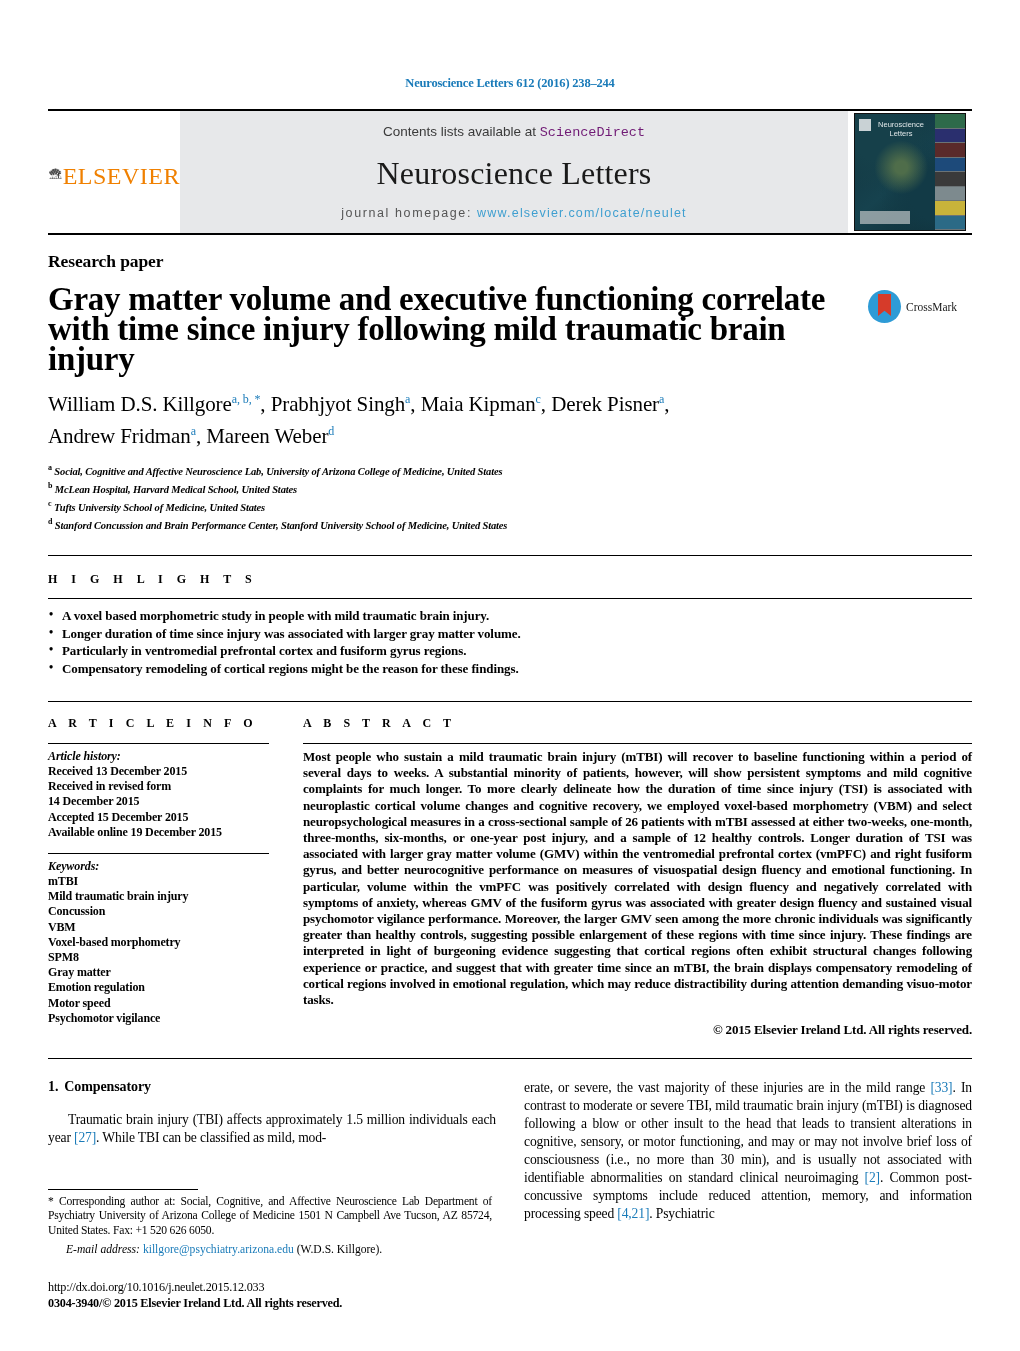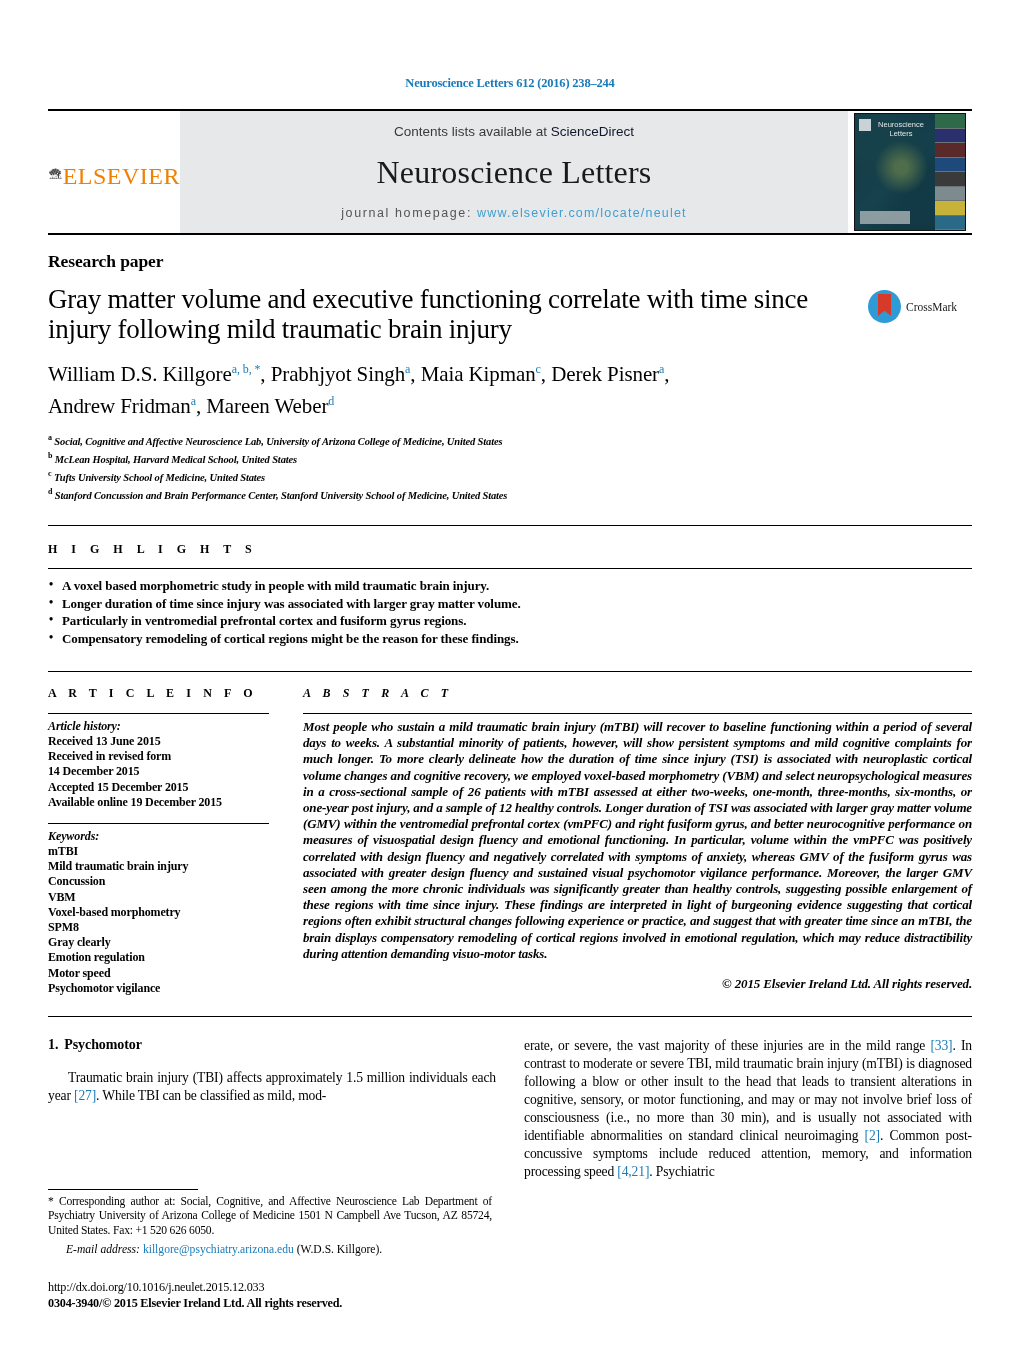--- a/index.html
+++ b/index.html
@@ -58,21 +58,21 @@
     background: #e7e8ea;
     display: flex; flex-direction: column;
     align-items: center; justify-content: space-between;
     padding: 13px 0 13px 0;
   }
   .contents-line {
     font-family: "Liberation Sans", sans-serif;
     font-size: 13.5px;
     color: #3a3a3a;
   }
-  .contents-line .sd { color: #0f172a; }
+  .contents-line .sd { color: #701a75; font-family: Liberation Mono, monospace; }
   .journal-title {
     font-family: "Liberation Serif", serif;
     font-size: 32px;
     color: #1a1a1a;
     letter-spacing: 0.2px;
   }
   .homepage-line {
     font-family: "Liberation Sans", sans-serif;
     font-size: 12.5px;
     color: #555;
@@ -123,23 +123,23 @@
   
   .res-type {
     font-size: 17.5px;
     font-weight: bold;
     margin: 16px 0 0 0;
     letter-spacing: -0.1px;
   }
   .title-row { display:flex; align-items:flex-start; margin-top: 12px; }
   .title {
     flex: 1 1 auto;
-    font-size: 27px;
+    font-size: 33px;
     line-height: 30px;
-    font-weight: normal;
+    font-weight: bold;
     letter-spacing: -0.25px;
     margin: 0; padding-right: 14px;
   }
   .crossmark {
     flex: 0 0 auto; width: 104px;
     display:flex; align-items:center; gap:5px;
     padding-top: 6px;
   }
   .cm-mark {
     width: 33px; height: 33px; border-radius: 50%;
@@ -180,21 +180,21 @@
     padding-left: 14px; position: relative; letter-spacing: -0.1px;
   }
   .hl-list li::before {
     content:"•"; position:absolute; left:1px; top:-1px; font-size:12px;
   }
 
   
   .body-rule { border-top: 1px solid #000; margin-top: 24px; }
   .ia-wrap { display: flex; margin-top: 14px; }
   .info-col { width: 255px; flex: 0 0 255px; padding-right: 34px; }
-  .abs-col  { flex: 1 1 auto; font-style: italic; }
+  .abs-col  { flex: 1 1 auto; }
   .col-head {
     font-size: 12px; font-weight: bold; letter-spacing: 4.6px;
   }
   .col-rule { border-top: 1.5px solid #000; margin-top: 12px; margin-bottom: 5px; }
   .hist-label, .kw-label {
     font-size: 12px; font-weight: bold; font-style: italic;
     letter-spacing: -0.1px;
   }
   .hist-line, .kw-line {
     font-size: 12px; line-height: 15.2px; font-weight: bold;
@@ -363,54 +363,54 @@
   </ul>
 
   <div class="body-rule"></div>
 
   <div class="ia-wrap">
 
     <div class="info-col">
       <div class="col-head">A R T I C L E   I N F O</div>
       <div class="col-rule"></div>
       <div class="hist-label">Article history:</div>
-      <div class="hist-line">Received 13 June 2015</div>
+      <div class="hist-line">Received 13 December 2015</div>
       <div class="hist-line">Received in revised form</div>
       <div class="hist-line">14 December 2015</div>
       <div class="hist-line">Accepted 15 December 2015</div>
       <div class="hist-line">Available online 19 December 2015</div>
       <div class="kw-rule"></div>
       <div class="kw-label">Keywords:</div>
       <div class="kw-line">mTBI</div>
       <div class="kw-line">Mild traumatic brain injury</div>
       <div class="kw-line">Concussion</div>
       <div class="kw-line">VBM</div>
       <div class="kw-line">Voxel-based morphometry</div>
       <div class="kw-line">SPM8</div>
-      <div class="kw-line">Gray clearly</div>
+      <div class="kw-line">Gray matter</div>
       <div class="kw-line">Emotion regulation</div>
       <div class="kw-line">Motor speed</div>
       <div class="kw-line">Psychomotor vigilance</div>
     </div>
 
     <div class="abs-col">
       <div class="col-head">A B S T R A C T</div>
       <div class="col-rule"></div>
       <p class="abstract-p">Most people who sustain a mild traumatic brain injury (mTBI) will recover to baseline functioning within a period of several days to weeks. A substantial minority of patients, however, will show persistent symptoms and mild cognitive complaints for much longer. To more clearly delineate how the duration of time since injury (TSI) is associated with neuroplastic cortical volume changes and cognitive recovery, we employed voxel-based morphometry (VBM) and select neuropsychological measures in a cross-sectional sample of 26 patients with mTBI assessed at either two-weeks, one-month, three-months, six-months, or one-year post injury, and a sample of 12 healthy controls. Longer duration of TSI was associated with larger gray matter volume (GMV) within the ventromedial prefrontal cortex (vmPFC) and right fusiform gyrus, and better neurocognitive performance on measures of visuospatial design fluency and emotional functioning. In particular, volume within the vmPFC was positively correlated with design fluency and negatively correlated with symptoms of anxiety, whereas GMV of the fusiform gyrus was associated with greater design fluency and sustained visual psychomotor vigilance performance. Moreover, the larger GMV seen among the more chronic individuals was significantly greater than healthy controls, suggesting possible enlargement of these regions with time since injury. These findings are interpreted in light of burgeoning evidence suggesting that cortical regions often exhibit structural changes following experience or practice, and suggest that with greater time since an mTBI, the brain displays compensatory remodeling of cortical regions involved in emotional regulation, which may reduce distractibility during attention demanding visuo-motor tasks.</p>
       <div class="copyright">© 2015 Elsevier Ireland Ltd. All rights reserved.</div>
     </div>
 
   </div>
 
   <div class="intro-rule"></div>
 
   <div class="cols">
     <div class="col">
       <div class="sec-title">
-        <span class="num">1.</span><span>Psychomotor</span>
+        <span class="num">1.</span><span>Compensatory</span>
       </div>
       <p class="para"><span>Traumatic brain injury (TBI) affects approximately 1.5 million individuals each year </span><span class="ref">[27]</span><span>. While TBI can be classified as mild, mod-</span></p>
     </div>
 
     <div class="col">
       <p class="para noind"><span>erate, or severe, the vast majority of these injuries are in the mild range </span><span class="ref">[33]</span><span>. In contrast to moderate or severe TBI, mild traumatic brain injury (mTBI) is diagnosed following a blow or other insult to the head that leads to transient alterations in cognitive, sensory, or motor functioning, and may or may not involve brief loss of consciousness (i.e., no more than 30 min), and is usually not associated with identifiable abnormalities on standard clinical neuroimaging </span><span class="ref">[2]</span><span>. Common post-concussive symptoms include reduced attention, memory, and information processing speed </span><span class="ref">[4,21]</span><span>. Psychiatric</span></p>
     </div>
   </div>
 
   <div class="fn-wrap">

